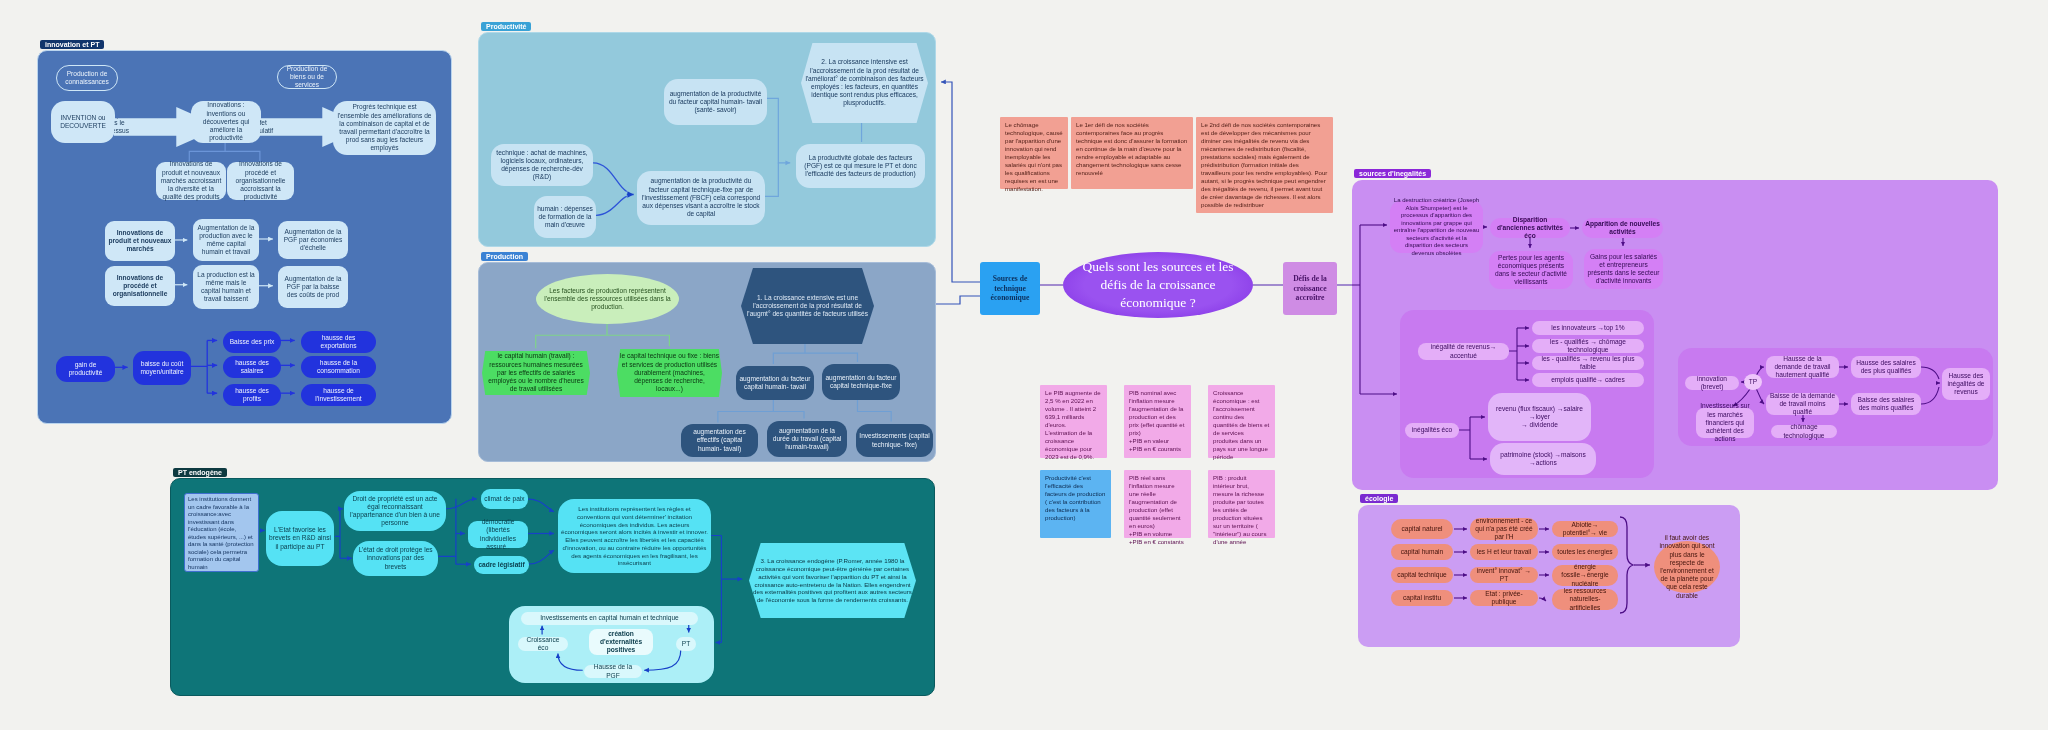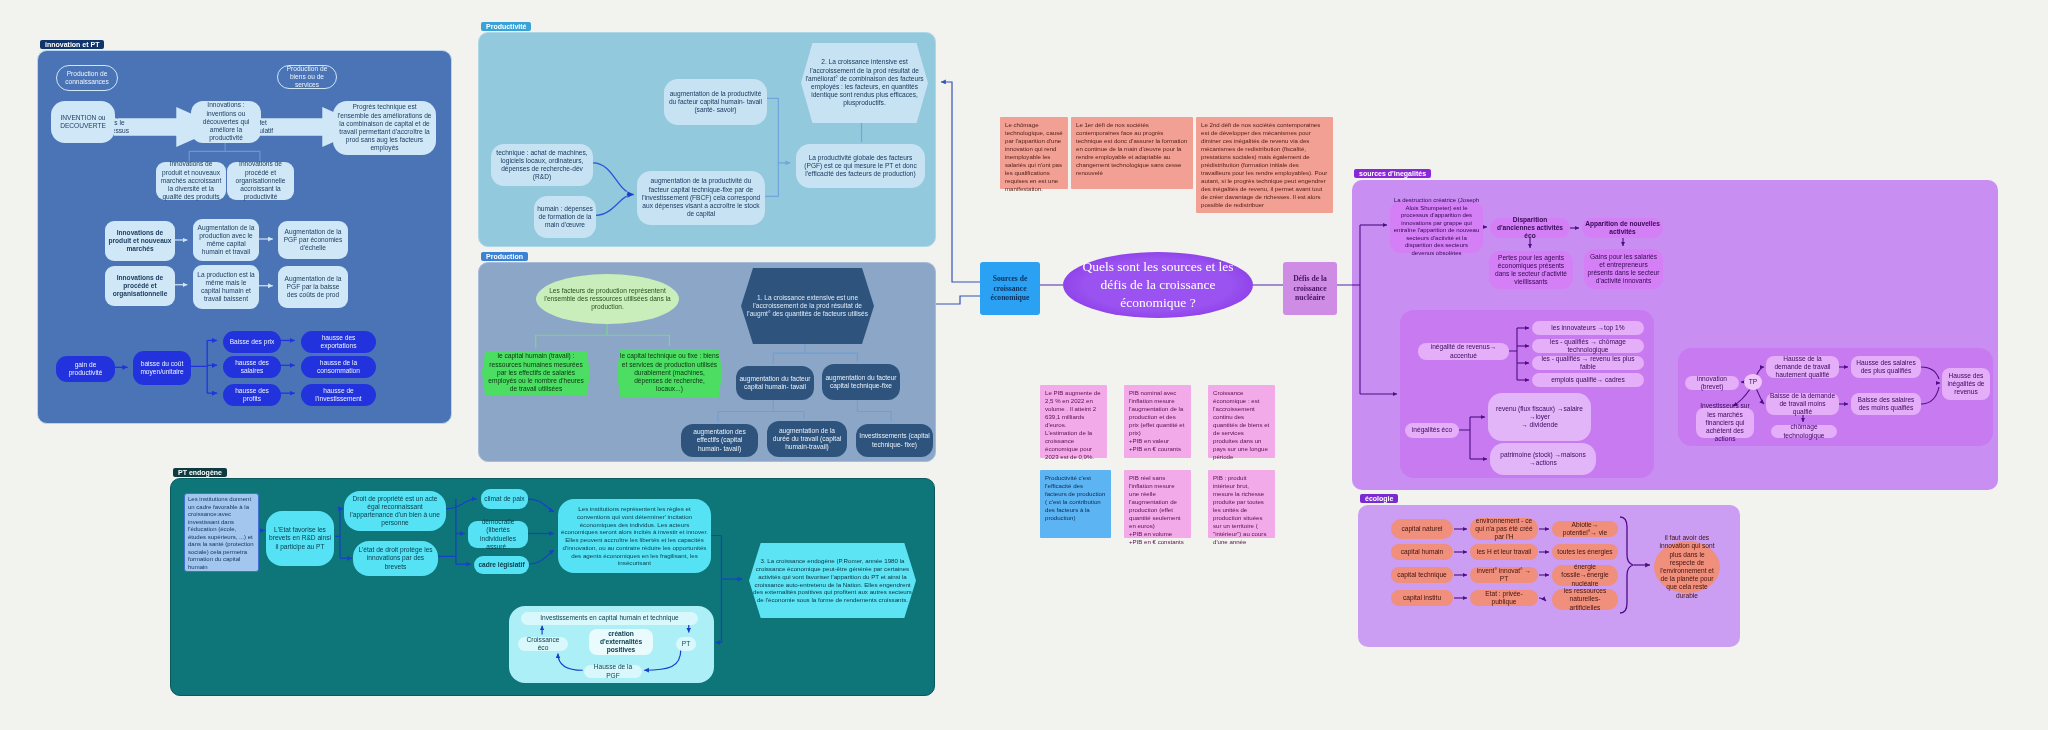--- a/index.html
+++ b/index.html
@@ -157,23 +157,23 @@
   <div class="nd hex3" style="left:262px;top:5px;width:133px;height:76px">1. La croissance extensive est une l'accroissement de la prod résultat de l'augmt° des quantités de facteurs utilisés</div>
   <div class="nd grn" style="left:3px;top:88px;width:108px;height:44px">le capital humain (travail) : ressources humaines mesurées par les effectifs de salariés employés ou le nombre d'heures de travail utilisées</div>
   <div class="nd grn" style="left:138px;top:86px;width:105px;height:48px">le capital technique ou fixe : biens et services de production utilisés durablement (machines, dépenses de recherche, locaux...)</div>
   <div class="nd nvy" style="left:257px;top:103px;width:78px;height:34px">augmentation du facteur capital humain- tavail</div>
   <div class="nd nvy" style="left:343px;top:101px;width:78px;height:36px">augmentation du facteur capital technique-fixe</div>
   <div class="nd nvy" style="left:202px;top:161px;width:77px;height:33px">augmentation des effectifs (capital humain- tavail)</div>
   <div class="nd nvy" style="left:288px;top:158px;width:80px;height:36px">augmentation  de la durée du travail (capital humain-travail)</div>
   <div class="nd nvy" style="left:377px;top:161px;width:77px;height:33px">Investissements (capital technique- fixe)</div>
 </div>
 
-<div class="ctrbox" style="left:980px;top:262px;width:60px;height:53px;background:#2aa1f2;color:#0c2f5c">Sources de croissance économique</div>
+<div class="ctrbox" style="left:980px;top:262px;width:60px;height:53px;background:#2aa1f2;color:#0c2f5c">Sources de technique économique</div>
 <div id="ell" style="left:1063px;top:252px;width:190px;height:66px">Quels sont les sources et les défis de la croissance économique ?</div>
-<div class="ctrbox" style="left:1283px;top:262px;width:54px;height:53px;background:#cf8ce4;color:#471266">Défis de la croissance nucléaire</div>
+<div class="ctrbox" style="left:1283px;top:262px;width:54px;height:53px;background:#cf8ce4;color:#471266">Défis de la croissance accroître</div>
 
 <div class="note sal" style="left:1000px;top:117px;width:68px;height:72px">Le chômage technologique, causé par l'apparition d'une innovation qui rend inemployable les salariés qui n'ont pas les qualifications requises en est une manifestation.</div>
 <div class="note sal" style="left:1071px;top:117px;width:122px;height:72px">Le 1er défi de nos sociétés contemporaines face au progrès technique est donc d'assurer la formation en continue de la main d'œuvre pour la rendre employable et adaptable au changement technologique sans cesse renouvelé</div>
 <div class="note sal" style="left:1196px;top:117px;width:137px;height:96px">Le 2nd défi de nos sociétés contemporaines est de développer des mécanismes pour diminer ces inégalités de revenu via des mécanismes de redistribution (fiscalité, prestations sociales) mais également de prédistribution (formation initiale des travailleurs pour les rendre employables). Pour autant, si le progrès technique peut engendrer des inégalités de revenu, il permet avant tout de créer davantage de richesses. Il est alors possible de redistribuer</div>
 
 <div class="note pnk" style="left:1040px;top:385px;width:67px;height:73px">Le PIB augmente de 2,5 % en 2022 en volume . Il atteint 2 639,1 milliards d'euros.
 L'estimation de la croissance économique pour 2023 est de 0,9%.</div>
 <div class="note pnk" style="left:1124px;top:385px;width:67px;height:73px">PIB nominal avec l'inflation mesure l'augmentation de la production et des prix (effet quantité et prix)
 +PIB en valeur
 +PIB en € courants</div>

